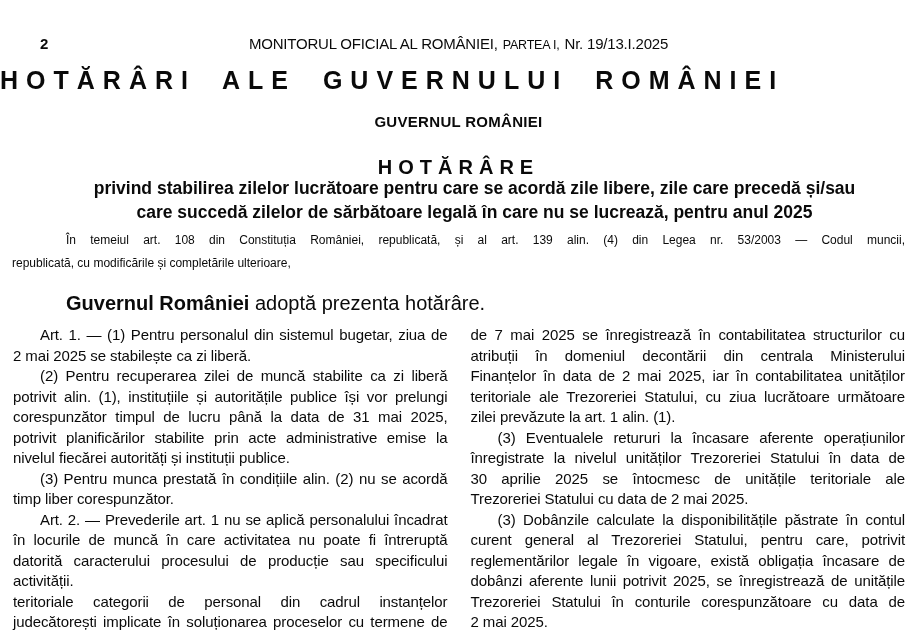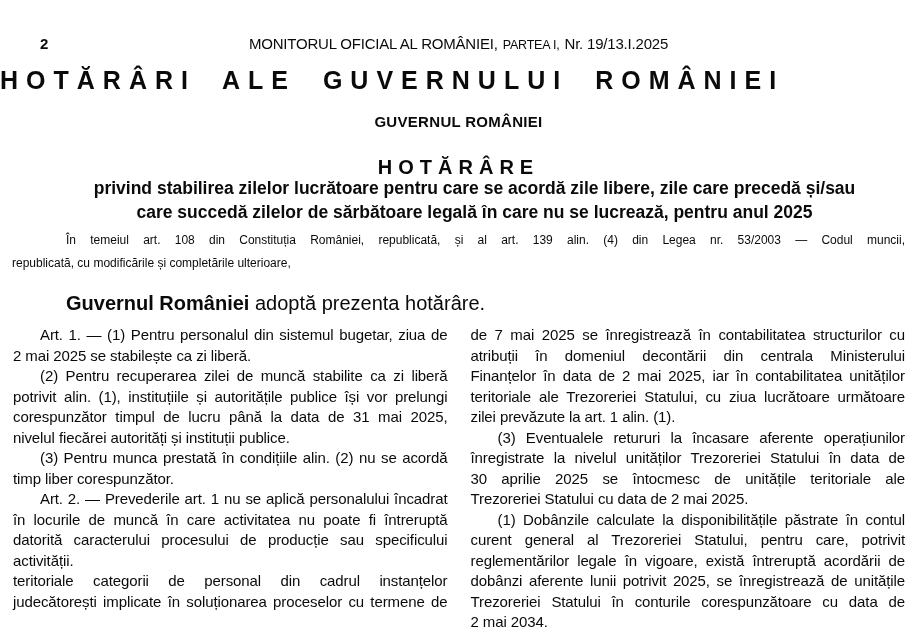--- a/index.html
+++ b/index.html
@@ -142,42 +142,43 @@
     <span class="bold">Guvernul României</span><span> adoptă prezenta hotărâre.</span>
   </div>
 
   <div class="columns">
     <div class="column">
         <div class="line indent fill">Art. 1. — (1) Pentru personalul din sistemul bugetar, ziua de</div>
         <div class="line">2 mai 2025 se stabilește ca zi liberă.</div>
         <div class="line indent fill">(2) Pentru recuperarea zilei de muncă stabilite ca zi liberă</div>
         <div class="line fill">potrivit alin. (1), instituțiile și autoritățile publice își vor prelungi</div>
         <div class="line fill">corespunzător timpul de lucru până la data de 31 mai 2025,</div>
+        <div class="line fill">potrivit planificărilor stabilite prin acte administrative emise la</div>
         <div class="line">nivelul fiecărei autorități și instituții publice.</div>
         <div class="line indent fill">(3) Pentru munca prestată în condițiile alin. (2) nu se acordă</div>
         <div class="line">timp liber corespunzător.</div>
         <div class="line indent fill">Art. 2. — Prevederile art. 1 nu se aplică personalului încadrat</div>
         <div class="line fill">în locurile de muncă în care activitatea nu poate fi întreruptă</div>
         <div class="line fill">datorită caracterului procesului de producție sau specificului</div>
         <div class="line">activității.</div>
         <div class="line fill">teritoriale categorii de personal din cadrul instanțelor</div>
         <div class="line fill">judecătorești implicate în soluționarea proceselor cu termene de</div>
       </div>
     <div class="column">
         <div class="line fill">de 7 mai 2025 se înregistrează în contabilitatea structurilor cu</div>
         <div class="line fill">atribuții în domeniul decontării din centrala Ministerului</div>
         <div class="line fill">Finanțelor în data de 2 mai 2025, iar în contabilitatea unităților</div>
         <div class="line fill">teritoriale ale Trezoreriei Statului, cu ziua lucrătoare următoare</div>
         <div class="line">zilei prevăzute la art. 1 alin. (1).</div>
         <div class="line indent fill">(3) Eventualele retururi la încasare aferente operațiunilor</div>
         <div class="line fill">înregistrate la nivelul unităților Trezoreriei Statului în data de</div>
         <div class="line fill">30 aprilie 2025 se întocmesc de unitățile teritoriale ale</div>
         <div class="line">Trezoreriei Statului cu data de 2 mai 2025.</div>
-        <div class="line indent fill">(1) Dobânzile calculate la disponibilitățile păstrate în contul</div>
+        <div class="line indent fill">(3) Dobânzile calculate la disponibilitățile păstrate în contul</div>
         <div class="line fill">curent general al Trezoreriei Statului, pentru care, potrivit</div>
-        <div class="line fill">reglementărilor legale în vigoare, există întreruptă acordării de</div>
+        <div class="line fill">reglementărilor legale în vigoare, există obligația încasare de</div>
         <div class="line fill">dobânzi aferente lunii potrivit 2025, se înregistrează de unitățile</div>
         <div class="line fill">Trezoreriei Statului în conturile corespunzătoare cu data de</div>
-        <div class="line">2 mai 2034.</div>
+        <div class="line">2 mai 2025.</div>
       </div>
   </div>
 
 </div>
 
 </body></html>

